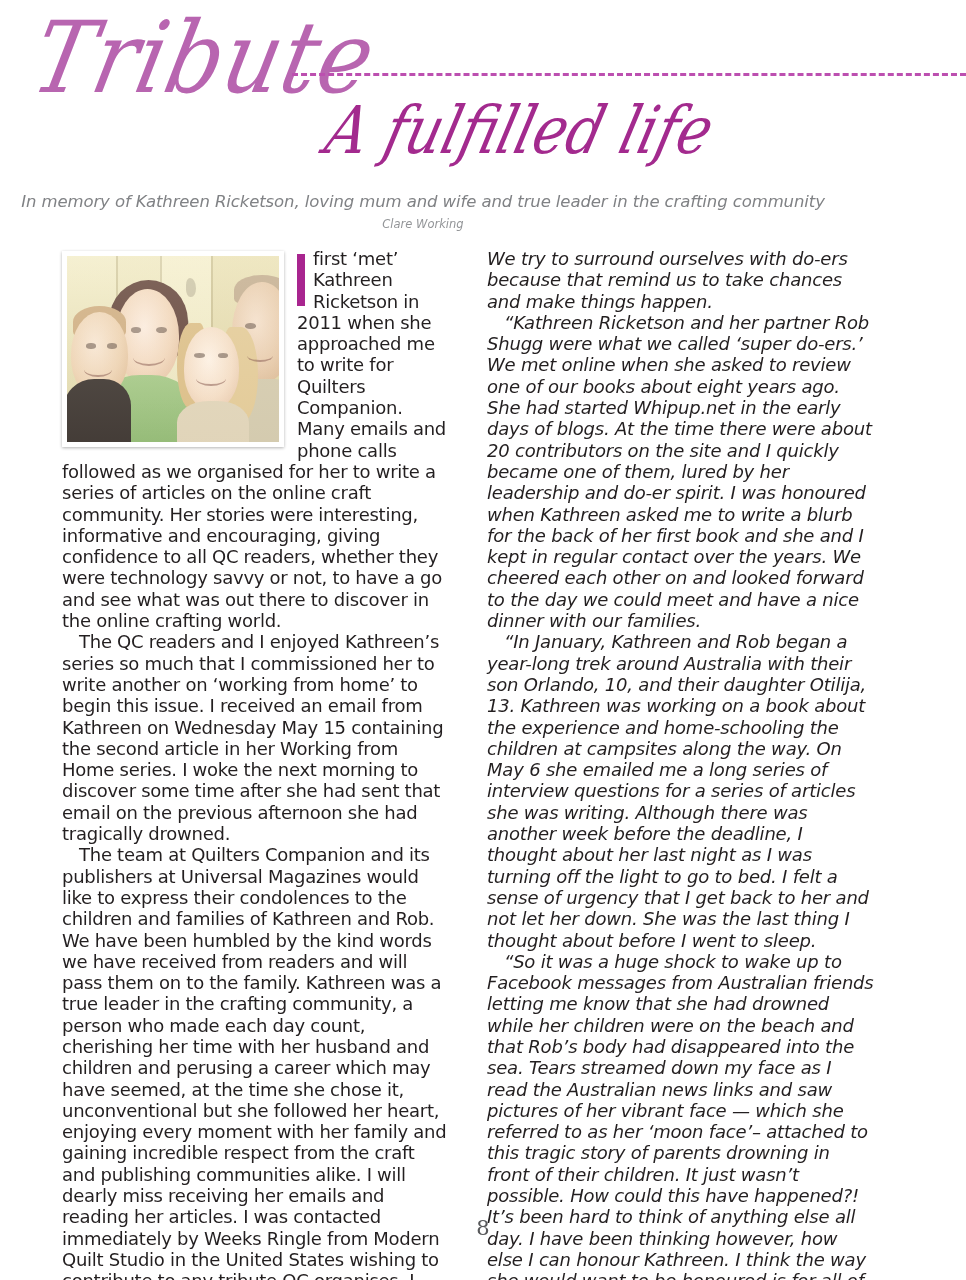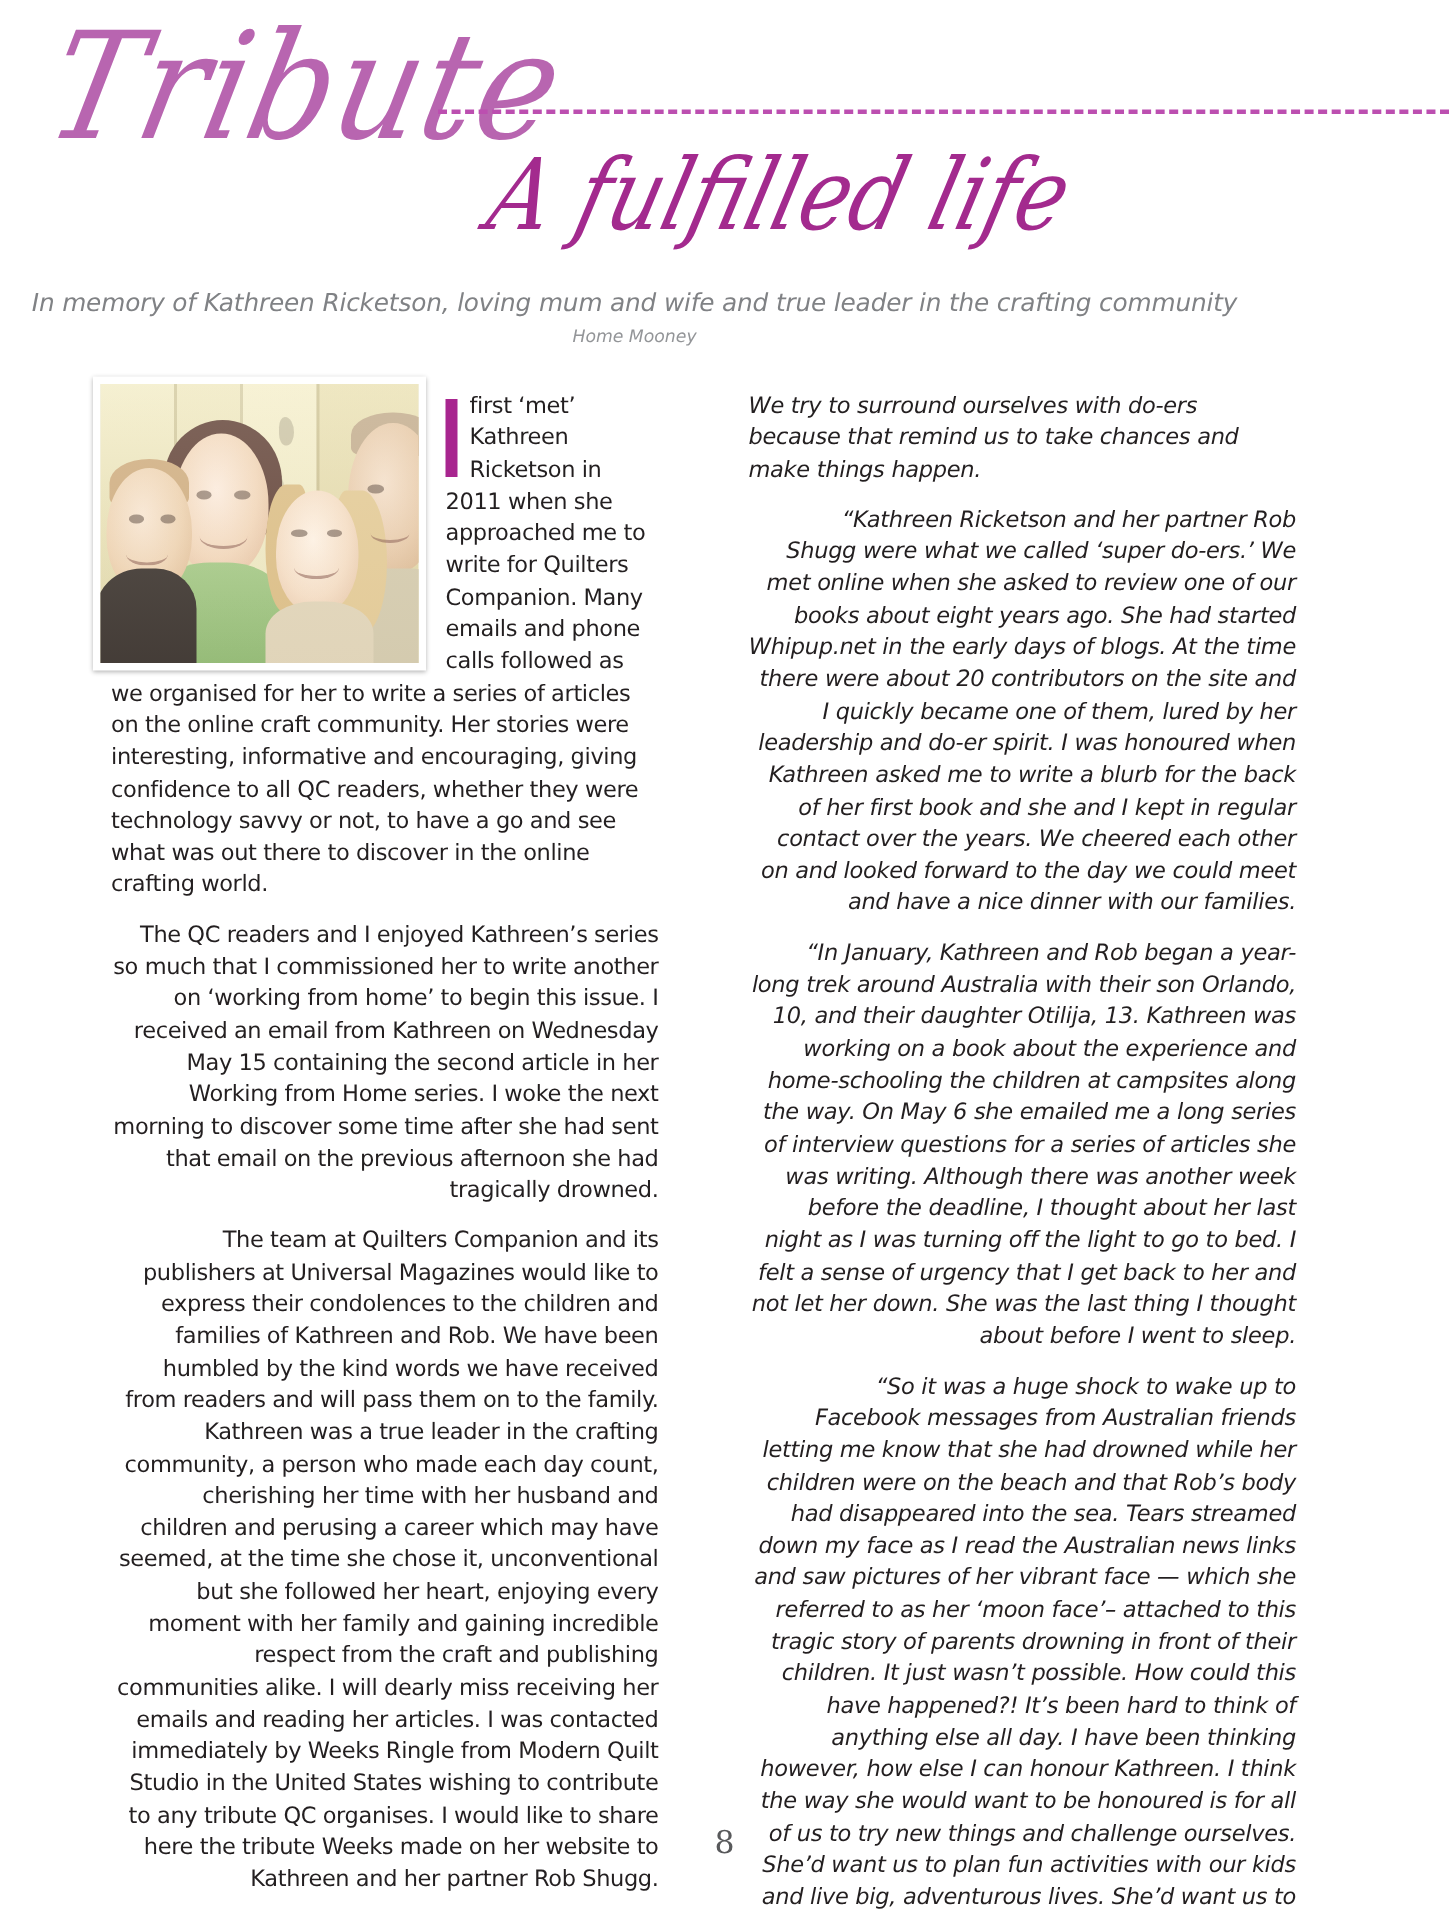--- a/index.html
+++ b/index.html
@@ -91,27 +91,27 @@
   }
   .column {
     position: absolute;
     top: 0;
     width: 389px;
   }
   #col-left  { left: 62px; }
   #col-right { left: 487px; }
 
   .column p {
-    margin: 12px;
-    font-size: 15px;
+    margin: 0;
+    font-size: 18px;
     line-height: 21.3px;
     text-align: left;
     hyphens: none;
   }
-  .column p.indent { text-indent: 17px; text-align: right; }
+  .column p.indent { text-indent: 17px; }
   .column p.roman {
     font-family: "DejaVu Sans", sans-serif;
     font-weight: 400;
     letter-spacing: -0.25px;
     word-spacing: -0.1px;
   }
   .column p.italic {
     font-family: "DejaVu Sans", sans-serif;
     font-style: italic;
     letter-spacing: -0.2px;
@@ -292,21 +292,21 @@
 <body>
 
 <div id="masthead">
   <div id="tribute-word" style="color: rgb(184, 101, 176);">Tribute</div>
   <div id="masthead-rule" style="border-top-color: rgb(188, 79, 176);"></div>
   <div id="fulfilled-life" style="color: rgb(163, 42, 142);">A fulfilled life</div>
 </div>
 
 <div id="dedication-block">
   <div id="dedication">In memory of Kathreen Ricketson, loving mum and wife and true leader in the crafting community</div>
-  <div id="byline">Home Mooney</div>
+  <div id="byline">Clare Working</div>
 </div>
 
 <div id="columns">
 
   <div class="column" id="col-left">
 
     <figure id="photo-figure">
       <div id="photo-inner">
         <div class="wood w1"></div>
         <div class="wood w2"></div>

